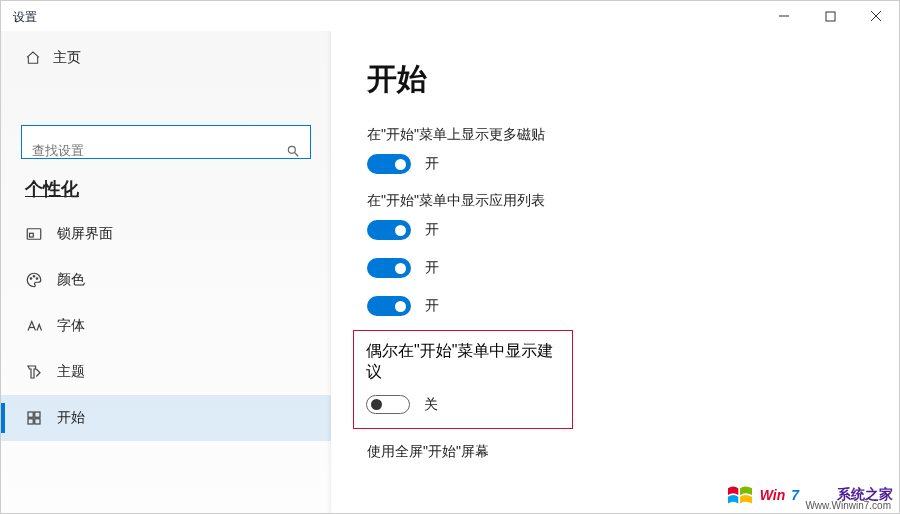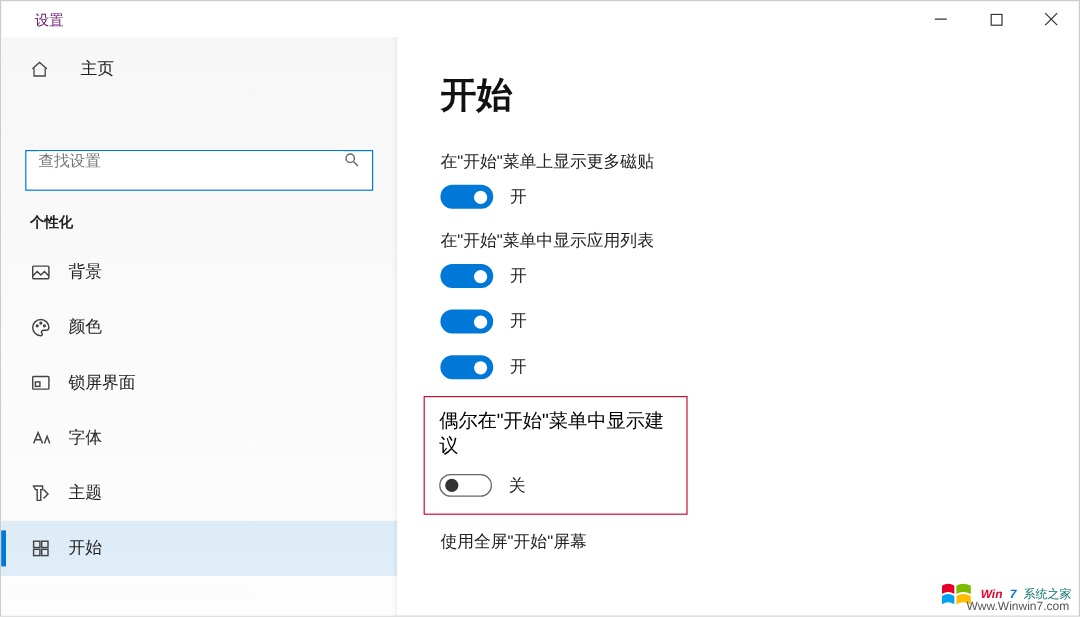--- a/index.html
+++ b/index.html
@@ -1,36 +1,36 @@
 <!DOCTYPE html>
 <html><head>
 <meta charset="utf-8">
 <style>
   * { box-sizing: border-box; margin: 0; padding: 0; font-family: "Microsoft YaHei", "Segoe UI", sans-serif; }
   body { width: 900px; height: 514px; overflow: hidden; background: #fff; position: relative; }
   .frame { width: 900px; height: 514px; position: relative; border: 1px solid #ccc; }
 
   
   .titlebar { display: flex; justify-content: flex-end; align-items: center; height: 30px; border-bottom: 0; }
-  .titlebar .caption { position: absolute; left: 28px; top: 8px; font-size: 12px; color: #701a75; }
+  .titlebar .caption { position: absolute; left: 12px; top: 8px; font-size: 12px; color: #0f172a; }
   .winbtn { width: 46px; height: 30px; display: flex; align-items: center; justify-content: center; font-size: 13px; color: #333; cursor: default; }
   .winbtn svg { stroke: #333; }
 
   .body { display: flex; height: calc(100% - 30px); }
 
   
   .sidebar { width: 330px; height: 100%; background: linear-gradient(180deg, #f7f7f7, #fdfdfd); padding-top: 8px; border-right: 0; position: relative; }
   .sidebar::after{ content:""; position:absolute; right:0; top:0; bottom:0; width:8px; box-shadow: inset -3px 0 4px -2px rgba(0,0,0,.08); pointer-events:none;}
-  .home-row { display: flex; align-items: center; gap: 26px; padding: 10px 24px 10px 24px; font-size: 14px; color: #222; cursor: pointer; }
+  .home-row { display: flex; align-items: center; gap: 12px; padding: 10px 24px 10px 24px; font-size: 14px; color: #222; cursor: pointer; }
   .home-row svg { width: 16px; height: 16px; }
   .search-wrap { margin: 12px 20px 18px 20px; }
-  .search { display: flex; align-items: flex-start; border: 1px solid #0078d7; height: 34px; padding: 0 10px; background: #fff; margin-top: 48px; }
+  .search { display: flex; align-items: flex-end; border: 1px solid #0078d7; height: 34px; padding: 0 10px; background: #fff; margin-top: 48px; }
   .search input { border: none; outline: none; flex: 1; font-size: 13px; color: #333; }
   .search svg { width: 14px; height: 14px; stroke: #666; }
-  .cat-title { padding: 0 24px 10px 24px; font-size: 12px; font-weight: 600; color: #222; }
+  .cat-title { padding: 0 24px 10px 24px; font-size: 18px; font-weight: 600; color: #222; text-decoration: underline; }
   .nav { display: flex; flex-direction: column; }
   .nav-item { display: flex; align-items: center; gap: 14px; height: 46px; padding-left: 24px; font-size: 14px; color: #222; cursor: pointer; position: relative; }
   .nav-item.active { background: rgba(0,120,215,.12); }
   .nav-item.active::before { content:""; position:absolute; left:0; top:8px; bottom:8px; width:4px; background:#0078d7; }
   .nav-item svg { width: 18px; height: 18px; stroke:#444; fill:none; }
 
   
   .content { flex: 1; padding: 28px 36px 0 36px; position: relative; overflow: hidden; }
   .content h1 { font-size: 30px; font-weight: 600; margin-bottom: 26px; color: #111; }
   .setting { margin-bottom: 18px; }
@@ -39,25 +39,25 @@
   .toggle { width: 44px; height: 20px; border-radius: 10px; position: relative; background: #0078d7; cursor: pointer; }
   .toggle .knob { position: absolute; width: 11px; height: 11px; background:#fff; border-radius:50%; top:4.5px; right:5px; }
   .toggle.off { background: #fff; border: 1.5px solid #666; height:19px; }
   .toggle.off .knob { background:#333; left:4px; right:auto; top:3px; }
   .state-label { font-size: 14px; color: #222; }
 
   .highlight-box { border: 1.5px solid #c8102e; padding: 10px 12px 14px 12px; margin: -4px 0 14px -14px; width: 220px; }
   .highlight-box .label { margin-bottom: 12px; }
 
   
-  .watermark { position: absolute; right: 6px; bottom: 6px; display: flex; align-items: center; gap: 6px; font-size: 10px; }
+  .watermark { position: absolute; right: 6px; bottom: 6px; display: flex; align-items: center; gap: 6px; font-size: 14px; }
   .watermark .logo { width: 28px; height: 24px; }
   .watermark .t1 { color: #e4002b; font-weight: bold; font-style: italic; }
   .watermark .t2 { color: #0078d7; font-weight: bold; font-style: italic; }
-  .watermark .t3 { color: #0f766e; font-weight: normal; }
+  .watermark .t3 { color: #4c1d95; font-weight: bold; margin-left: 32px; }
   .wm-wrap { position:absolute; right:0; bottom:0; width:210px; height:60px; }
   .wm-wrap .url { position:absolute; right:8px; bottom:2px; font-size:10px; color:#555; }
 </style>
 </head>
 <body>
 
 <div class="frame">
   <div class="titlebar">
     <span class="caption">设置</span>
     <div class="winbtn">
@@ -95,39 +95,32 @@
               <line x1="15" y1="15" x2="21" y2="21"></line>
             </svg>
         </div>
       </div>
       <div class="cat-title">个性化</div>
 
       <div class="nav">
         <div class="nav-item">
           <svg viewBox="0 0 24 24" stroke-width="1.6">
               <rect x="3" y="5" width="18" height="14" rx="1"></rect>
-              <path d="M3 16 L8 11 L12 15 L16 11 L21 16"></path>
-            </svg>
-          <span>背景</span>
+              <rect x="6" y="11" width="5" height="5"></rect>
+            </svg>
+          <span>锁屏界面</span>
         </div>
         <div class="nav-item">
           <svg viewBox="0 0 24 24" stroke-width="1.6">
               <path d="M12 3a9 9 0 1 0 0 18c2 0 2-2 1-3s0-3 2-3h3a3 3 0 0 0 3-3 9 9 0 0 0-9-9z"></path>
               <circle cx="8" cy="10" r="1" fill="#444"></circle>
               <circle cx="12" cy="7" r="1" fill="#444"></circle>
               <circle cx="16" cy="10" r="1" fill="#444"></circle>
             </svg>
           <span>颜色</span>
-        </div>
-        <div class="nav-item">
-          <svg viewBox="0 0 24 24" stroke-width="1.6">
-              <rect x="3" y="5" width="18" height="14" rx="1"></rect>
-              <rect x="6" y="11" width="5" height="5"></rect>
-            </svg>
-          <span>锁屏界面</span>
         </div>
         <div class="nav-item">
           <svg viewBox="0 0 24 24" stroke-width="1.6">
               <path d="M4 18 L9 6 L14 18"></path>
               <line x1="6" y1="14" x2="12" y2="14"></line>
               <path d="M16 18 L19 10 L22 18"></path>
             </svg>
           <span>字体</span>
         </div>
         <div class="nav-item">

